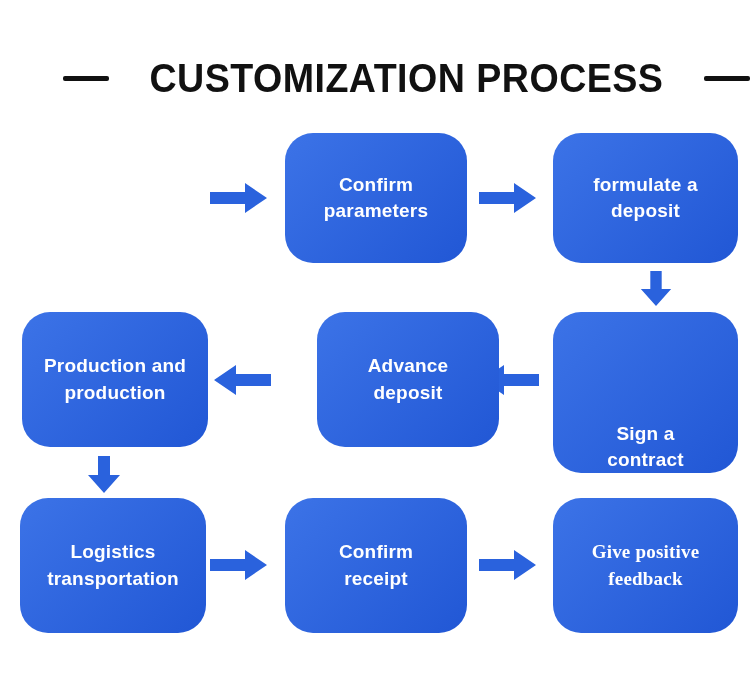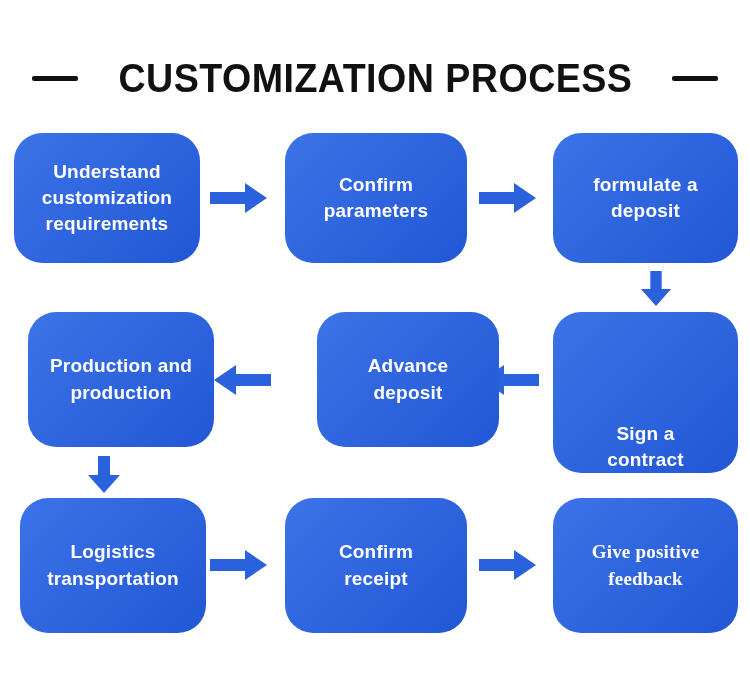--- a/index.html
+++ b/index.html
@@ -19,21 +19,21 @@
     background:var(--bg);
     overflow:hidden;
     margin:0 auto;
   }
   .title-row{
     position:absolute;
     top:52px;left:0;right:0;
     height:52px;
     display:flex;
     align-items:center;
-    justify-content:center;
+    justify-content:flex-end;
     gap:24px;
   }
   .title-dash{
     width:46px;height:5px;
     background:var(--title);
     border-radius:2px;
     flex:0 0 auto;
   }
   .title-text{
     font-size:40px;
@@ -69,25 +69,20 @@
 <body>
 
 <div class="canvas">
 
   <div class="title-row">
     <span class="title-dash"></span>
     <h1 class="title-text">CUSTOMIZATION PROCESS</h1>
     <span class="title-dash"></span>
   </div>
 
-  <div class="step-box" style="left:14px;top:133px;width:186px;height:130px;">
-    <span class="step-label">Understand
-customization
-requirements</span>
-  </div>
   <div class="arrow" style="left:210px;top:181px;width:58px;height:34px;">
     <svg viewBox="0 0 58 34">
         <polygon points="0,11 35,11 35,2 57,17 35,32 35,23 0,23"></polygon>
       </svg>
   </div>
   <div class="step-box" style="left:285px;top:133px;width:182px;height:130px;">
     <span class="step-label">Confirm
 parameters</span>
   </div>
   <div class="arrow" style="left:479px;top:181px;width:58px;height:34px;">
@@ -117,21 +112,21 @@
   </div>
   <div class="step-box" style="left:285px;top:312px;width:182px;height:135px;margin-left:32px;">
     <span class="step-label">Advance
 deposit</span>
   </div>
   <div class="arrow" style="left:213px;top:363px;width:58px;height:34px;">
     <svg viewBox="0 0 58 34">
         <polygon points="58,11 23,11 23,2 1,17 23,32 23,23 58,23"></polygon>
       </svg>
   </div>
-  <div class="step-box" style="left:28px;top:312px;width:186px;height:135px;">
+  <div class="step-box" style="left:22px;top:312px;width:186px;height:135px;">
     <span class="step-label">Production and
 production</span>
   </div>
 
   <div class="arrow" style="left:87px;top:456px;width:34px;height:38px;">
     <svg viewBox="0 0 34 38">
         <polygon points="11,0 23,0 23,19 33,19 17,37 1,19 11,19"></polygon>
       </svg>
   </div>
 

